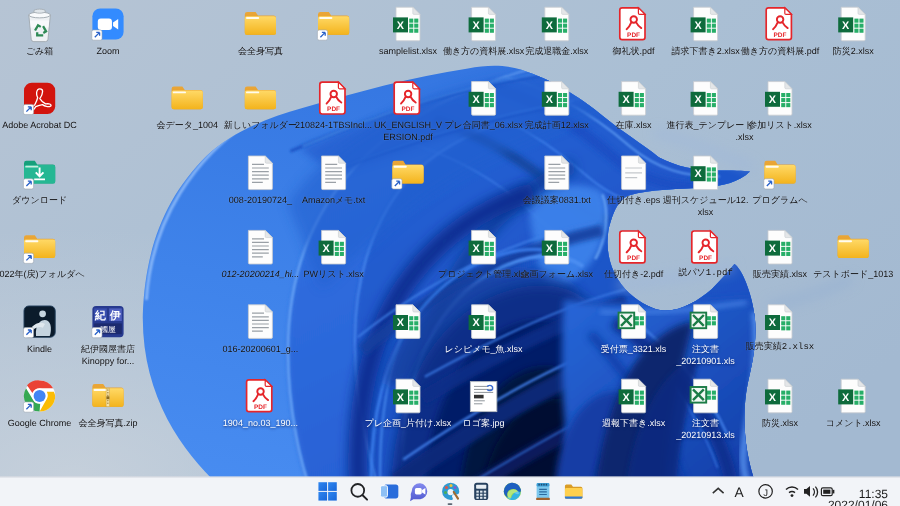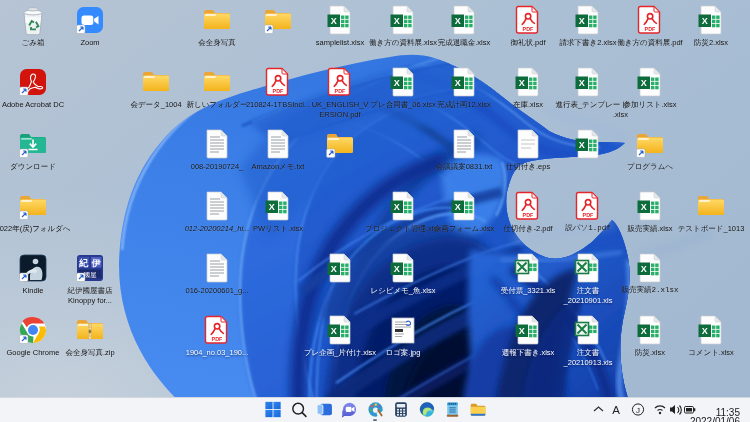--- a/index.html
+++ b/index.html
@@ -478,20 +478,21 @@
 <div class="ic" style="left:488px;top:128px;">
     <svg class="g" viewBox="0 0 32 32">
       <use href="#i-blank"></use>
     </svg>
     <div class="lb">仕切付き.eps</div>
   </div>
 <div class="ic" style="left:548px;top:128px;">
     <svg class="g" viewBox="0 0 32 32">
       <use href="#i-excel"></use>
     </svg>
+    <div class="lb">週刊スケジュール12.<br>xlsx</div>
   </div>
 <div class="ic" style="left:610px;top:128px;">
     <svg class="g" viewBox="0 0 32 32">
       <use href="#i-folder"></use>
       <use href="#i-badge"></use>
     </svg>
     <div class="lb">プログラムへ</div>
   </div>
 <div class="ic" style="left:-7px;top:190px;">
     <svg class="g" viewBox="0 0 32 32">

